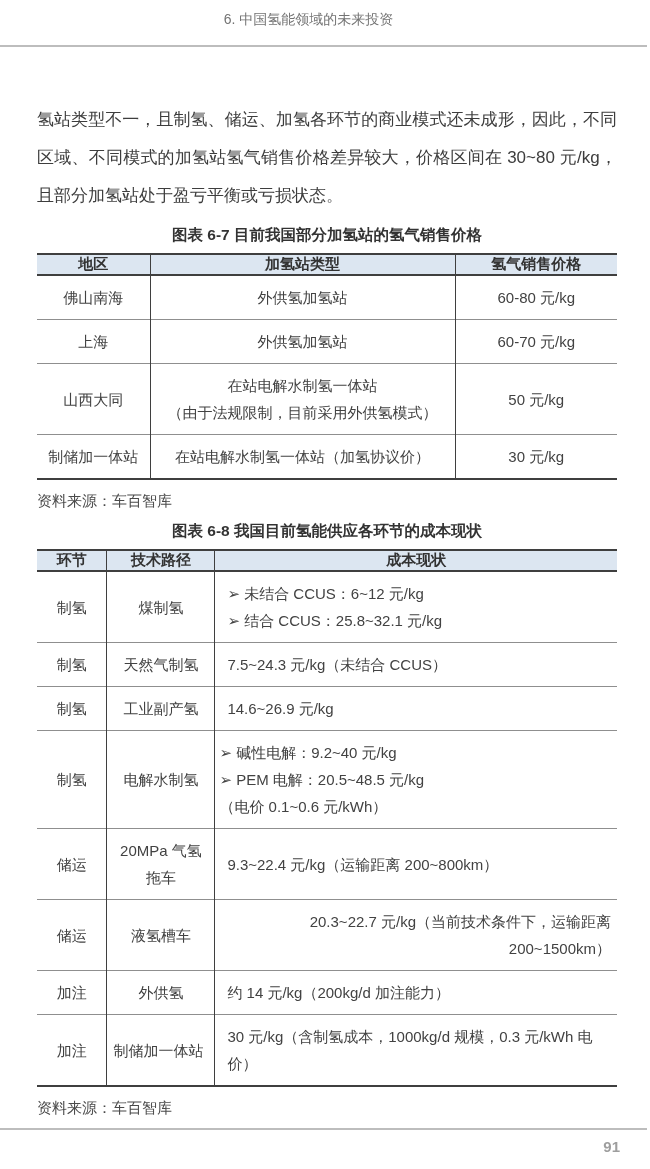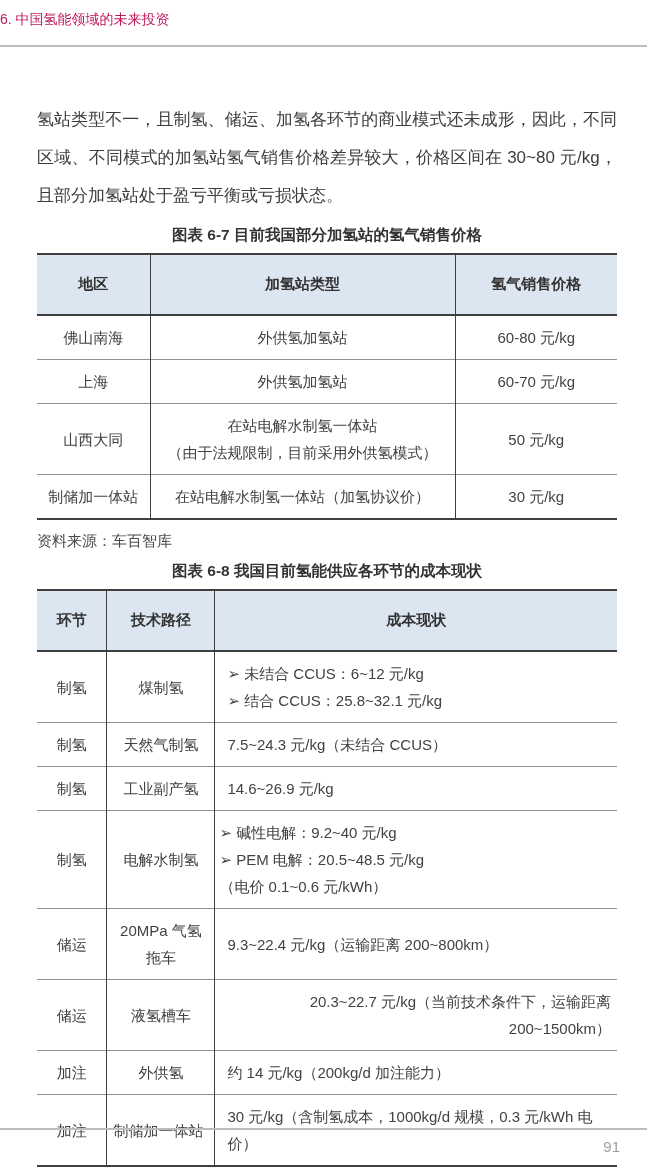--- a/index.html
+++ b/index.html
@@ -16,23 +16,23 @@
     width:650px;height:1169px;
     font-family:"Liberation Sans","DejaVu Sans",sans-serif;
     color:var(--text);
     overflow:hidden;
   }
   .page{position:relative;width:650px;height:1169px;background:#fff;}
 
   .page-header{
     padding:11px 33px 0 0;
     height:45px;
-    text-align:left;
+    text-align:center;
     font-size:14px;
-    color:#be185d;
+    color:#737373;
   }
   .rule{height:2px;background:var(--rule-gray);}
   .top-rule{position:absolute;top:45px;left:0;width:647px;}
 
   .content{padding:0 33px 0 37px;}
 
   .intro{
     margin-top:56px;
     font-size:17px;
     line-height:38px;
@@ -56,42 +56,42 @@
     table-layout:fixed;
     border-top:2px solid var(--border-dark);
     border-bottom:2px solid var(--border-dark);
     font-size:15px;
     color:#424242;
   }
   th{
     background:var(--header-bg);
     border-bottom:2px solid var(--border-dark);
     font-weight:bold;
-    padding:20px 4px;
+    padding:0 4px;
     font-size:15px;
     color:#333333;
   }
   th + th, td + td{border-left:1px solid var(--border-dark);}
   td{
     border-top:1px solid var(--border-light);
     padding:8px 6px;
     line-height:27px;
     vertical-align:middle;
   }
   tbody tr:first-child td{border-top:none;}
   .cell-line{line-height:27px;}
 
   .source{
     margin-top:12px;
     font-size:15px;
     color:#4a4a4a;
   }
   .source1{margin-bottom:4px;}
 
-  .page-footer{position:absolute;left:0;bottom:0;width:650px;height:41px;}
+  .page-footer{position:absolute;left:0;bottom:0;width:650px;height:41px;font-weight:bold;}
   .bottom-rule{position:absolute;top:0;left:0;width:647px;}
   .page-number{
     position:absolute;
     top:10px;right:30px;
     font-size:15px;
     color:var(--page-number);
   }
 </style>
 </head>
 <body>

